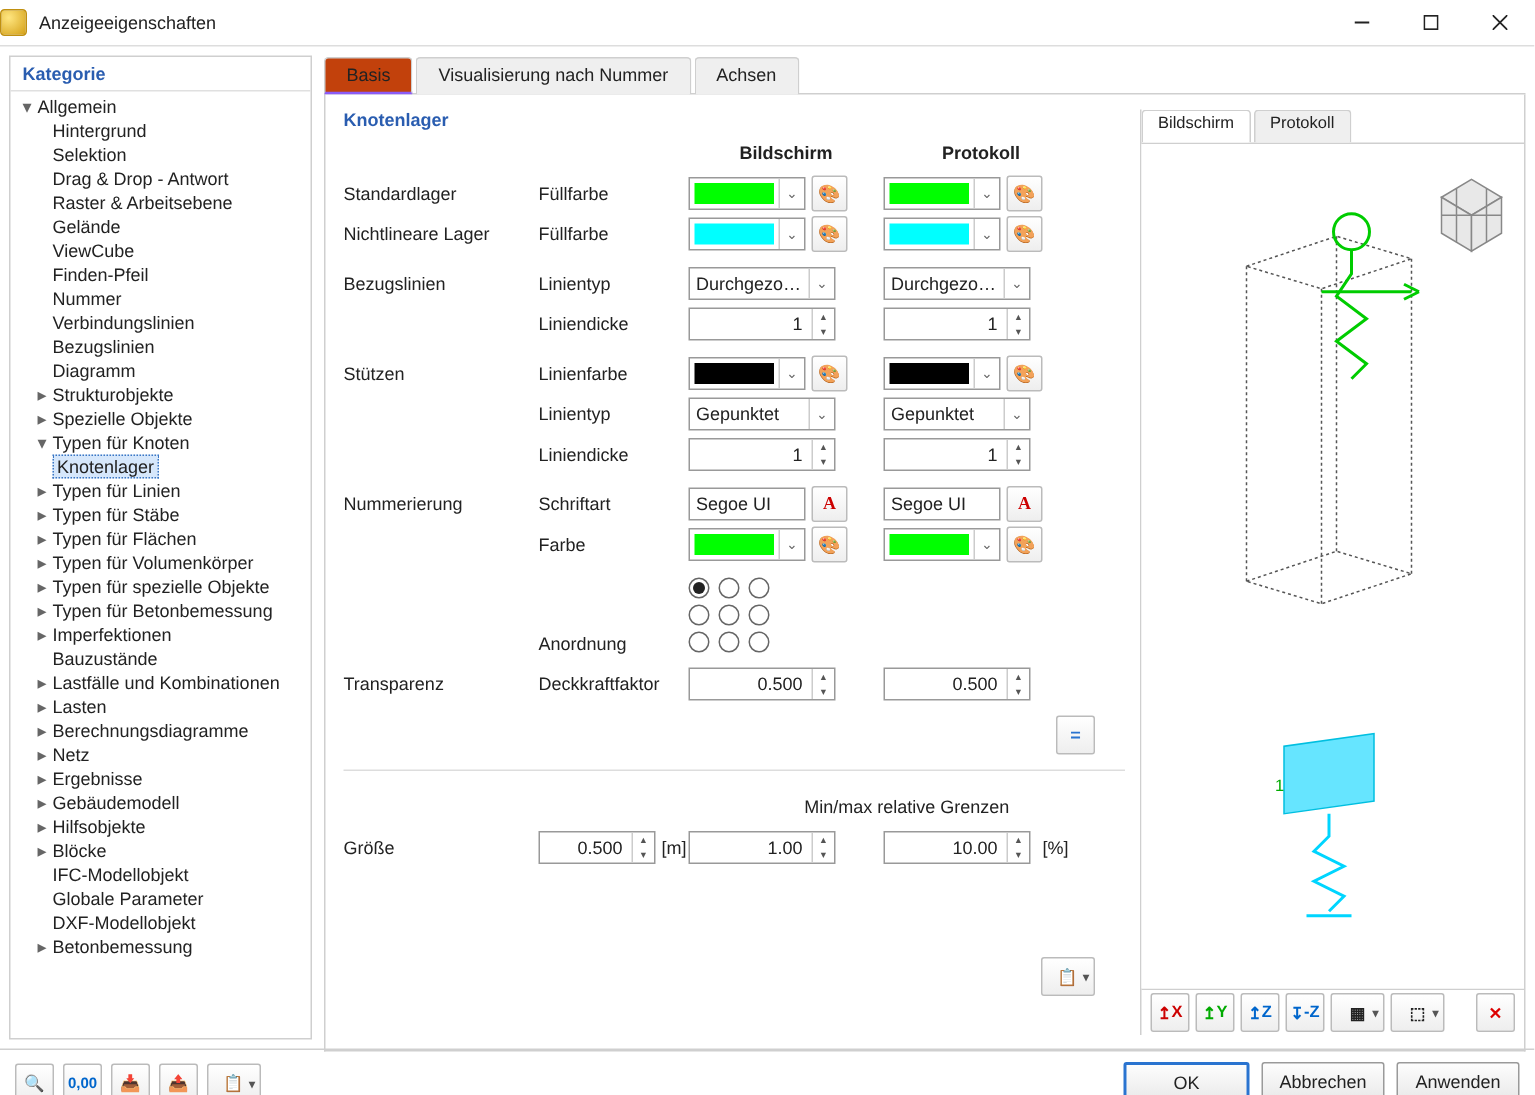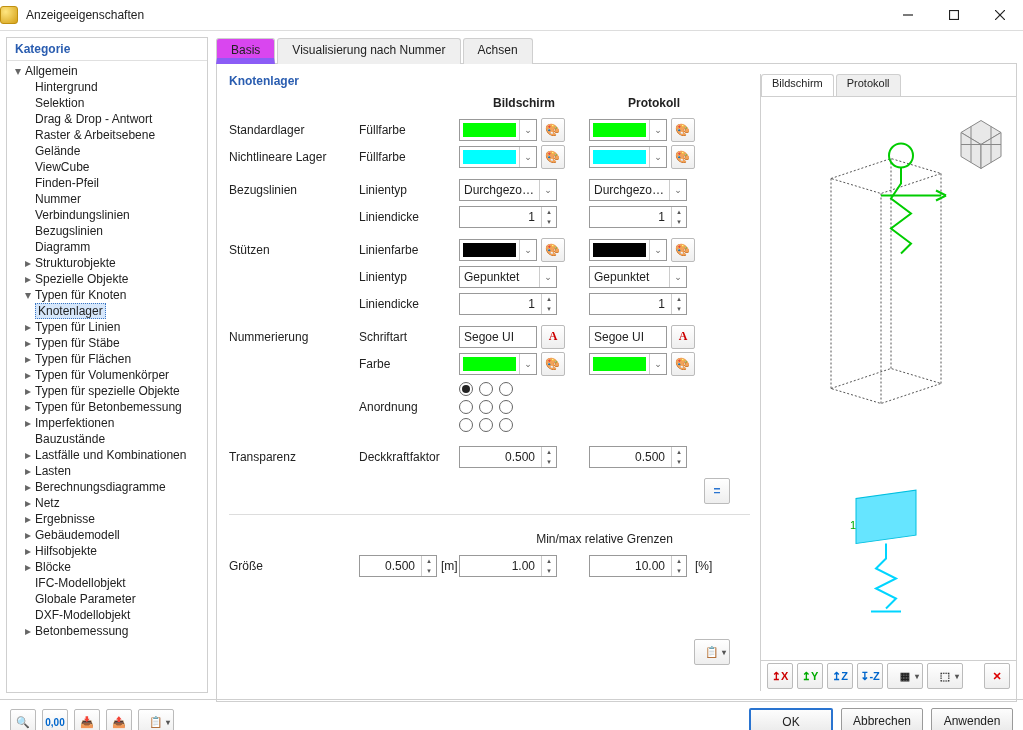--- a/index.html
+++ b/index.html
@@ -14,21 +14,21 @@
 .panelhdr{font-weight:bold;color:#2a5db0;padding:4px 8px;border-bottom:1px solid #e0e0e0}
 .tree{flex:1;overflow:auto;padding:2px 0}
 .tree .row{display:flex;align-items:center;height:16px;padding:0 4px;cursor:default;white-space:nowrap}
 .tree .row .tw{width:14px;display:inline-flex;justify-content:center;color:#666}
 .tree .row.sel span.lbl{background:#d6e7fb;border:1px dotted #3a76c4;padding:0 2px}
 .tree .indent1{padding-left:14px}
 .tree .indent2{padding-left:28px}
 .rightarea{flex:1;display:flex;flex-direction:column;margin-left:8px}
 .tabs{display:flex;border-bottom:1px solid #cfcfcf;height:26px}
 .tabs .tab{padding:4px 14px;border:1px solid #cfcfcf;border-bottom:none;background:#efefef;margin-right:2px;border-radius:3px 3px 0 0;position:relative;top:1px;cursor:default}
-.tabs .tab.active{background:#d946ef;border-bottom:6px solid #8b5cf6}
+.tabs .tab.active{background:#c2410c;border-bottom:2px solid #8b5cf6}
 .mainrow{flex:1;display:flex;border:1px solid #cfcfcf;border-top:none;padding:10px 0 10px 12px}
 .settings{flex:1;display:flex;flex-direction:column}
 .sect-title{font-weight:bold;color:#2a5db0;margin-bottom:8px}
 .colhdrs{display:flex;margin-bottom:6px}
 .colhdrs .c1{width:130px}
 .colhdrs .c2{width:100px}
 .colhdrs .c3,.colhdrs .c4{width:130px;font-weight:bold;text-align:center}
 .proprow{display:flex;align-items:center;min-height:27px}
 .proprow .c1{width:130px}
 .proprow .c2{width:100px}
@@ -414,21 +414,21 @@
               <div class="iconbtn">🎨</div>
             </div>
           <div class="c4">
               <div class="colorsel">
                 <div class="sw" style="background:#00ff00"></div>
                 <div class="dd">⌄</div>
               </div>
               <div class="iconbtn">🎨</div>
             </div>
         </div>
-        <div class="proprow" style="align-items:center;min-height:60px">
+        <div class="proprow" style="align-items:flex-end;min-height:60px">
           <div class="c1"></div>
           <div class="c2">Anordnung</div>
           <div class="c3">
             <div class="radiogrp">
               <div class="rrow">
                   <span class="radio checked"></span>
                   <span class="radio"></span>
                   <span class="radio"></span>
                 </div>
               <div class="rrow">

